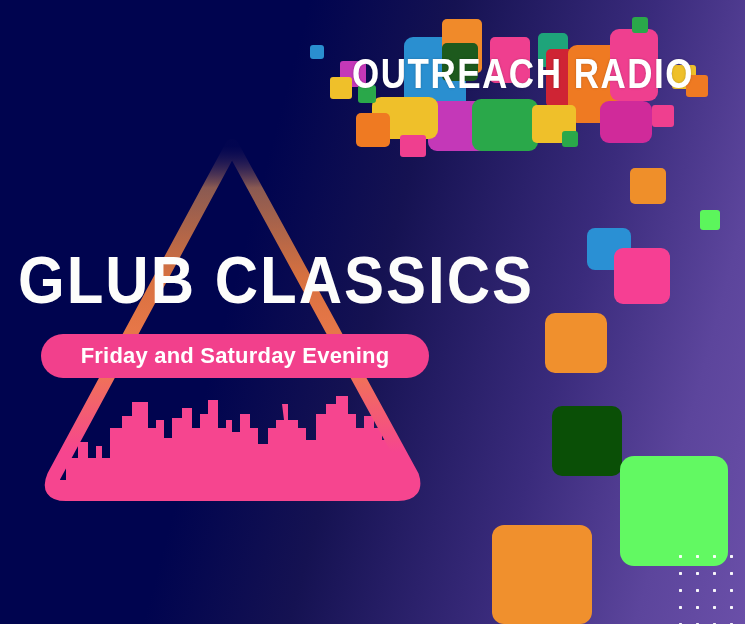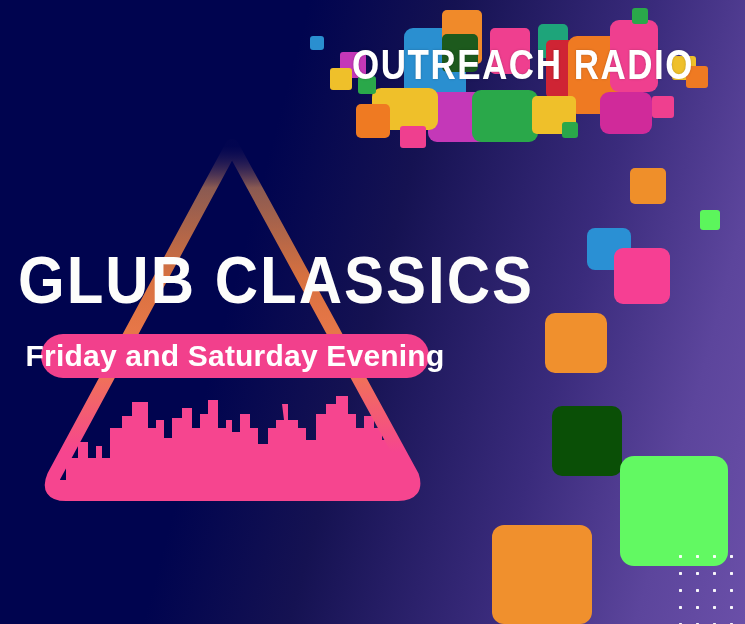--- a/index.html
+++ b/index.html
@@ -27,21 +27,21 @@
     position: absolute;
     border-radius: 9px;
   }
   .sq.sm { border-radius: 5px; }
   .sq.xs { border-radius: 3px; }
 
   
   #logo-cluster {
     position: absolute;
     left: 300px;
-    top: 0px;
+    top: 9px;
     width: 445px;
     height: 150px;
   }
   #logo-cluster .sq { filter: blur(0.4px); }
   #logo-wordmark {
     position: absolute;
     left: 48px;
     top: 44px;
     width: 350px;
     text-align: center;
@@ -89,21 +89,21 @@
     width: 388px;
     height: 44px;
     border-radius: 22px;
     background: #f2408c;
     display: flex;
     align-items: center;
     justify-content: center;
   }
   #subtitle-text {
     color: #ffffff;
-    font-size: 30px;
+    font-size: 22px;
     font-weight: bold;
     letter-spacing: .2px;
     white-space: nowrap;
   }
 
   
   #dot-grid {
     position: absolute;
     right: 0;
     bottom: 0;

